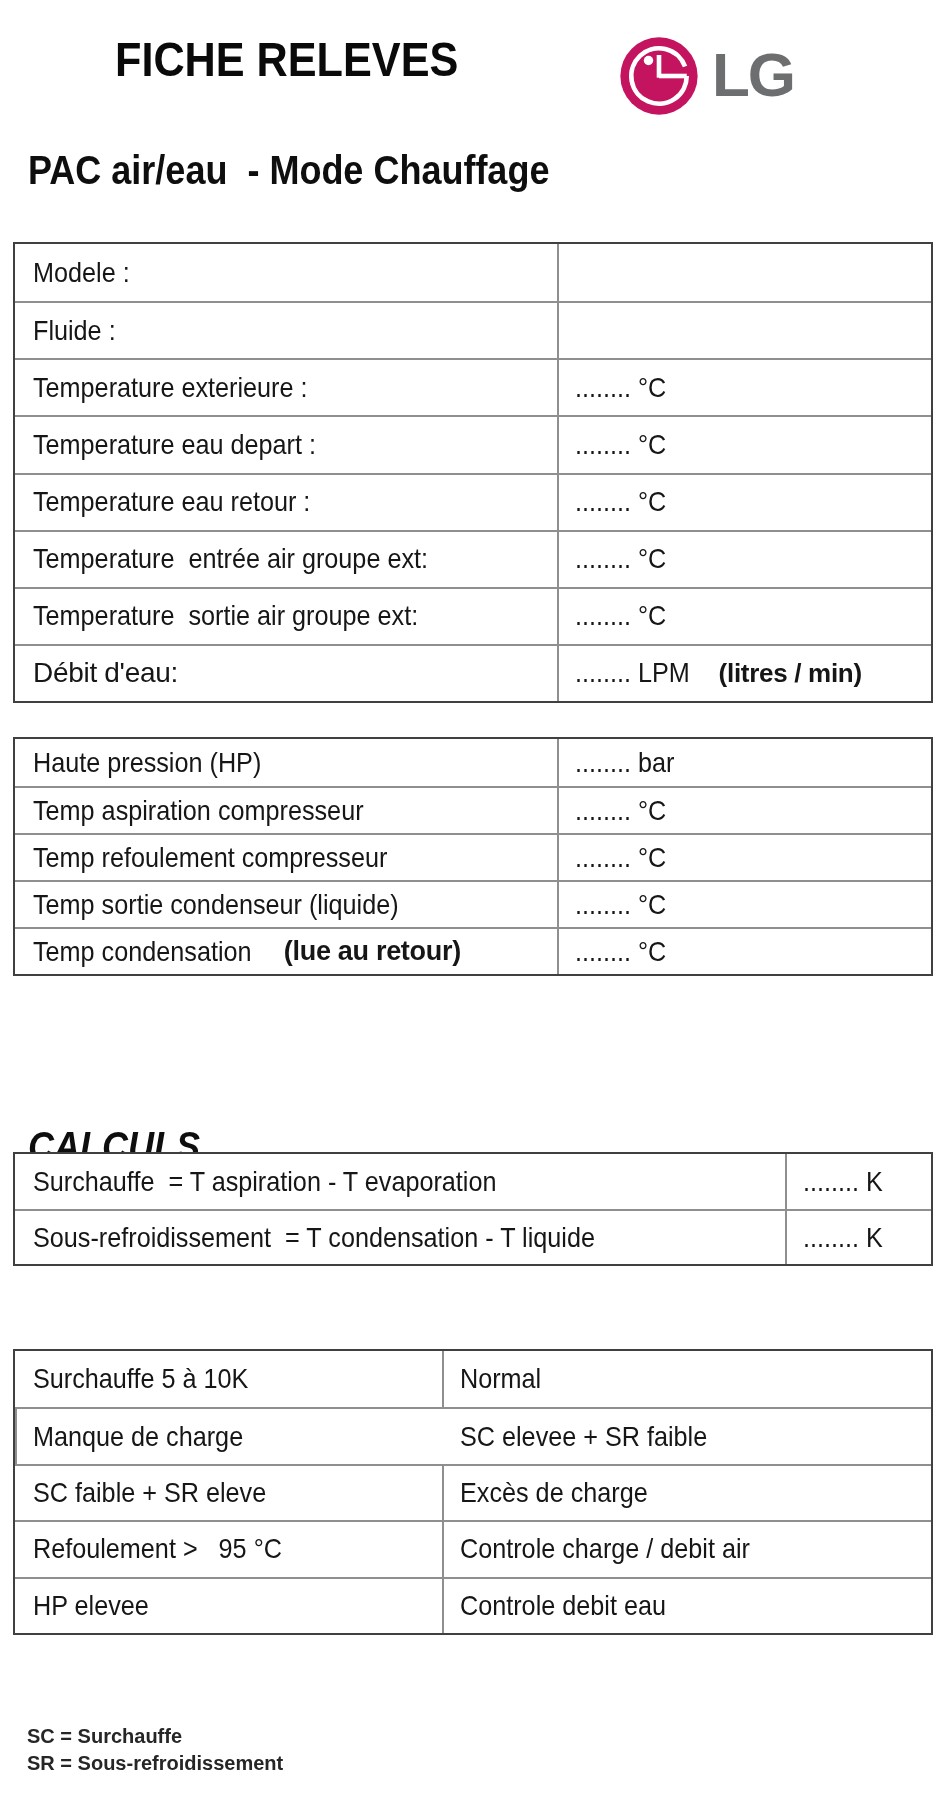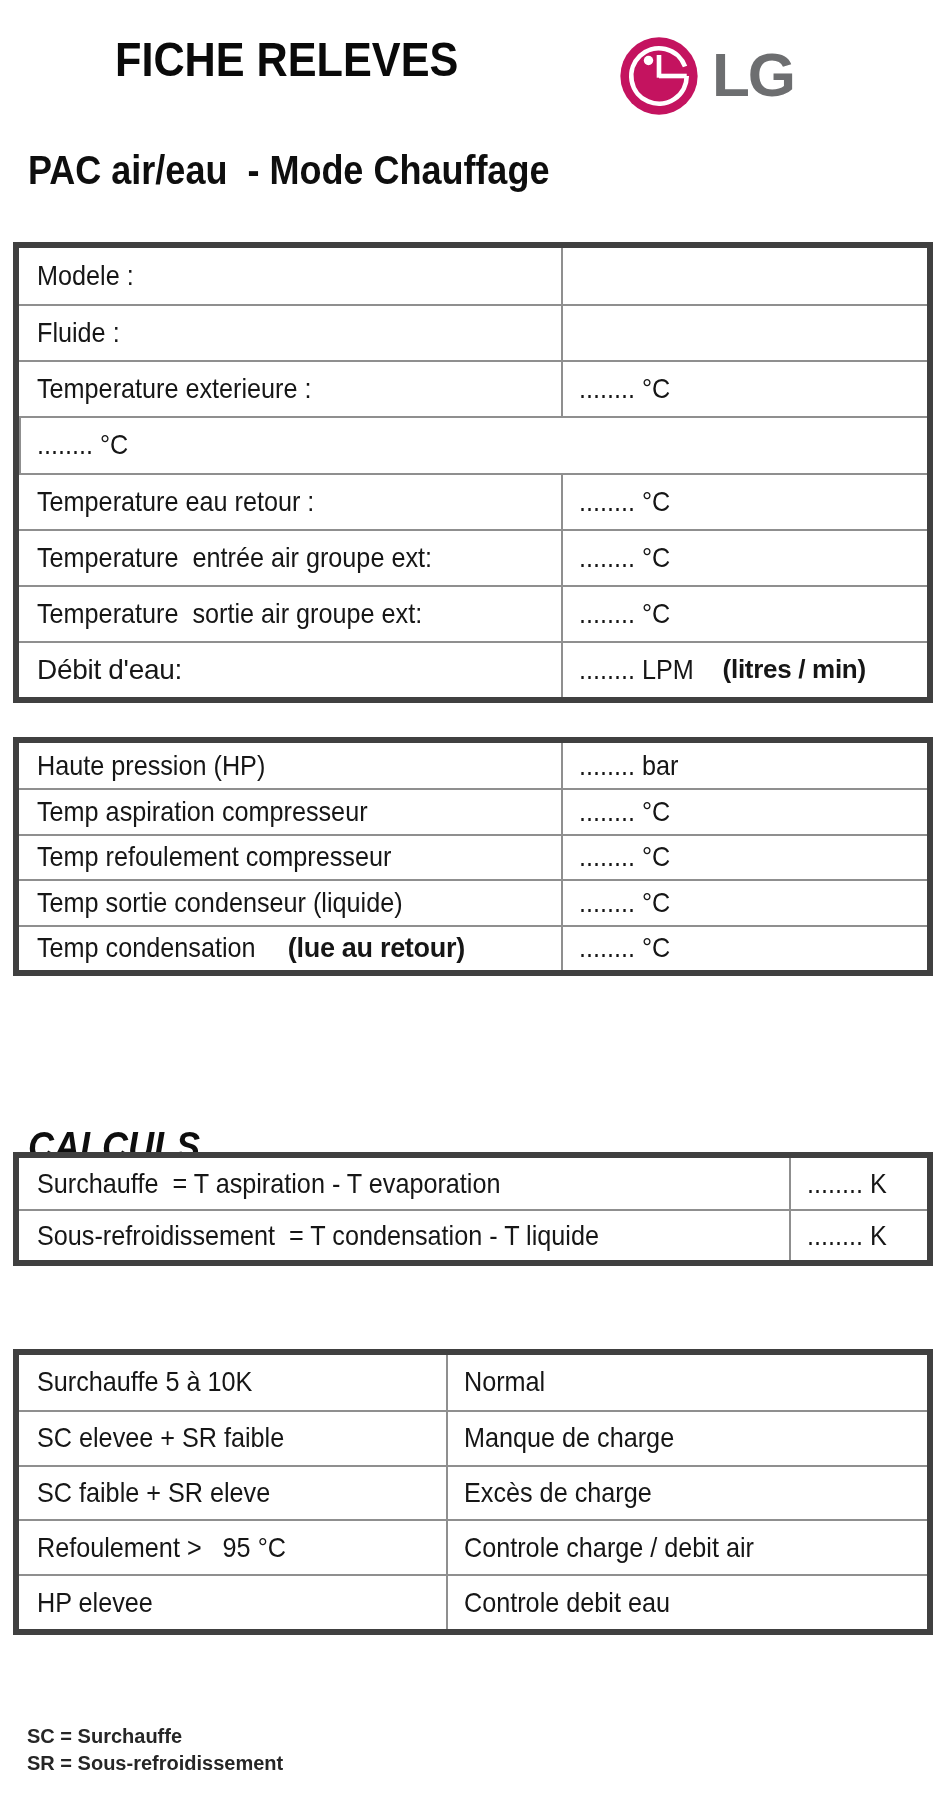--- a/index.html
+++ b/index.html
@@ -12,21 +12,21 @@
   
   .cnd{display:inline-block;transform:scaleX(.9);transform-origin:0 50%;white-space:pre;}
   .alt{white-space:pre;letter-spacing:-0.3px;}
   .alt-b{white-space:pre;font-weight:600;letter-spacing:-0.3px;}
   .title{font-size:48px;font-weight:700;color:#0a0a0a;line-height:1;text-align:center;}
   .subtitle{font-size:40px;font-weight:700;color:#0e0e0e;line-height:1;}
   .sec-head{font-size:40px;font-weight:700;font-style:italic;color:#0e0e0e;line-height:1;margin-top:26px;}
   .wordmark{font-size:62px;font-weight:700;color:#6d6e70;letter-spacing:-2px;line-height:1;}
   .tbl{
     position:absolute;left:13px;box-sizing:border-box;background:#fff;
-    border:6px solid #404040;display:grid;
+    border:2px solid #404040;display:grid;
   }
   .row{display:grid;box-sizing:border-box;border-top:2px solid #8f8f8f;min-height:0;}
   .row:first-child{border-top:none;}
   .cols-a{grid-template-columns:542px 1fr;}
   .cols-b{grid-template-columns:770px 1fr;}
   .cols-c{grid-template-columns:427px 1fr;}
   .cell{
     display:flex;align-items:center;padding-left:18px;box-sizing:border-box;
     font-size:28px;overflow:hidden;min-height:0;
   }
@@ -74,20 +74,23 @@
   </div>
   <div class="row cols-a">
     <div class="cell">
         <span class="cnd">Temperature exterieure :</span>
       </div>
     <div class="cell vcell">
         <span class="cnd">........ °C</span>
       </div>
   </div>
   <div class="row cols-a">
+    <div class="cell">
+        <span class="cnd">Temperature eau depart :</span>
+      </div>
     <div class="cell vcell">
         <span class="cnd">........ °C</span>
       </div>
   </div>
   <div class="row cols-a">
     <div class="cell">
         <span class="cnd">Temperature eau retour :</span>
       </div>
     <div class="cell vcell">
         <span class="cnd">........ °C</span>
@@ -194,25 +197,25 @@
 <div class="tbl" style="top:1349px;width:920px;height:286px;grid-template-rows:repeat(5,1fr);">
   <div class="row cols-c">
     <div class="cell">
         <span class="cnd">Surchauffe 5 à 10K</span>
       </div>
     <div class="cell vcell">
         <span class="cnd">Normal</span>
       </div>
   </div>
   <div class="row cols-c">
+    <div class="cell vcell">
+        <span class="cnd">Manque de charge</span>
+      </div>
     <div class="cell">
         <span class="cnd">SC elevee + SR faible</span>
-      </div>
-    <div class="cell vcell">
-        <span class="cnd">Manque de charge</span>
       </div>
   </div>
   <div class="row cols-c">
     <div class="cell">
         <span class="cnd">SC faible + SR eleve</span>
       </div>
     <div class="cell vcell">
         <span class="cnd">Excès de charge</span>
       </div>
   </div>

